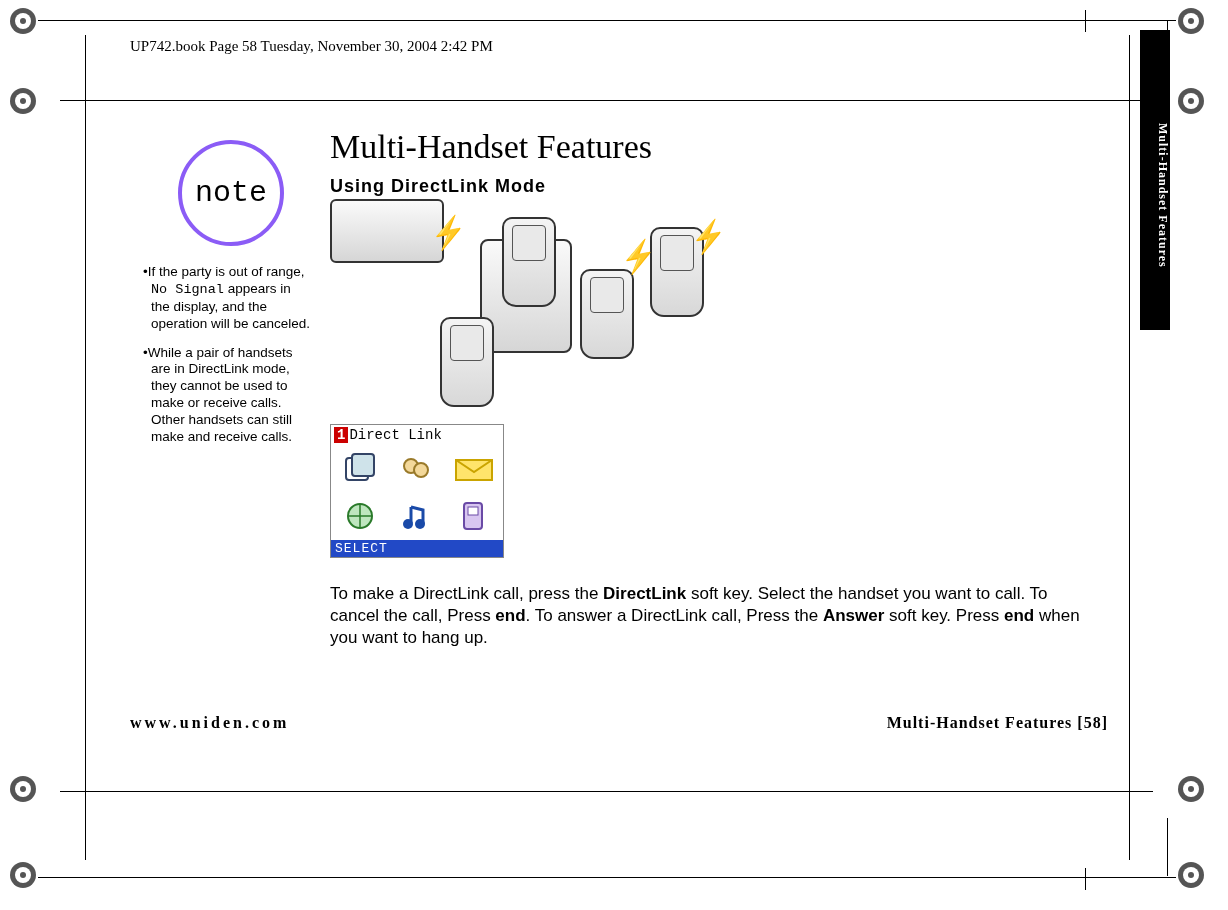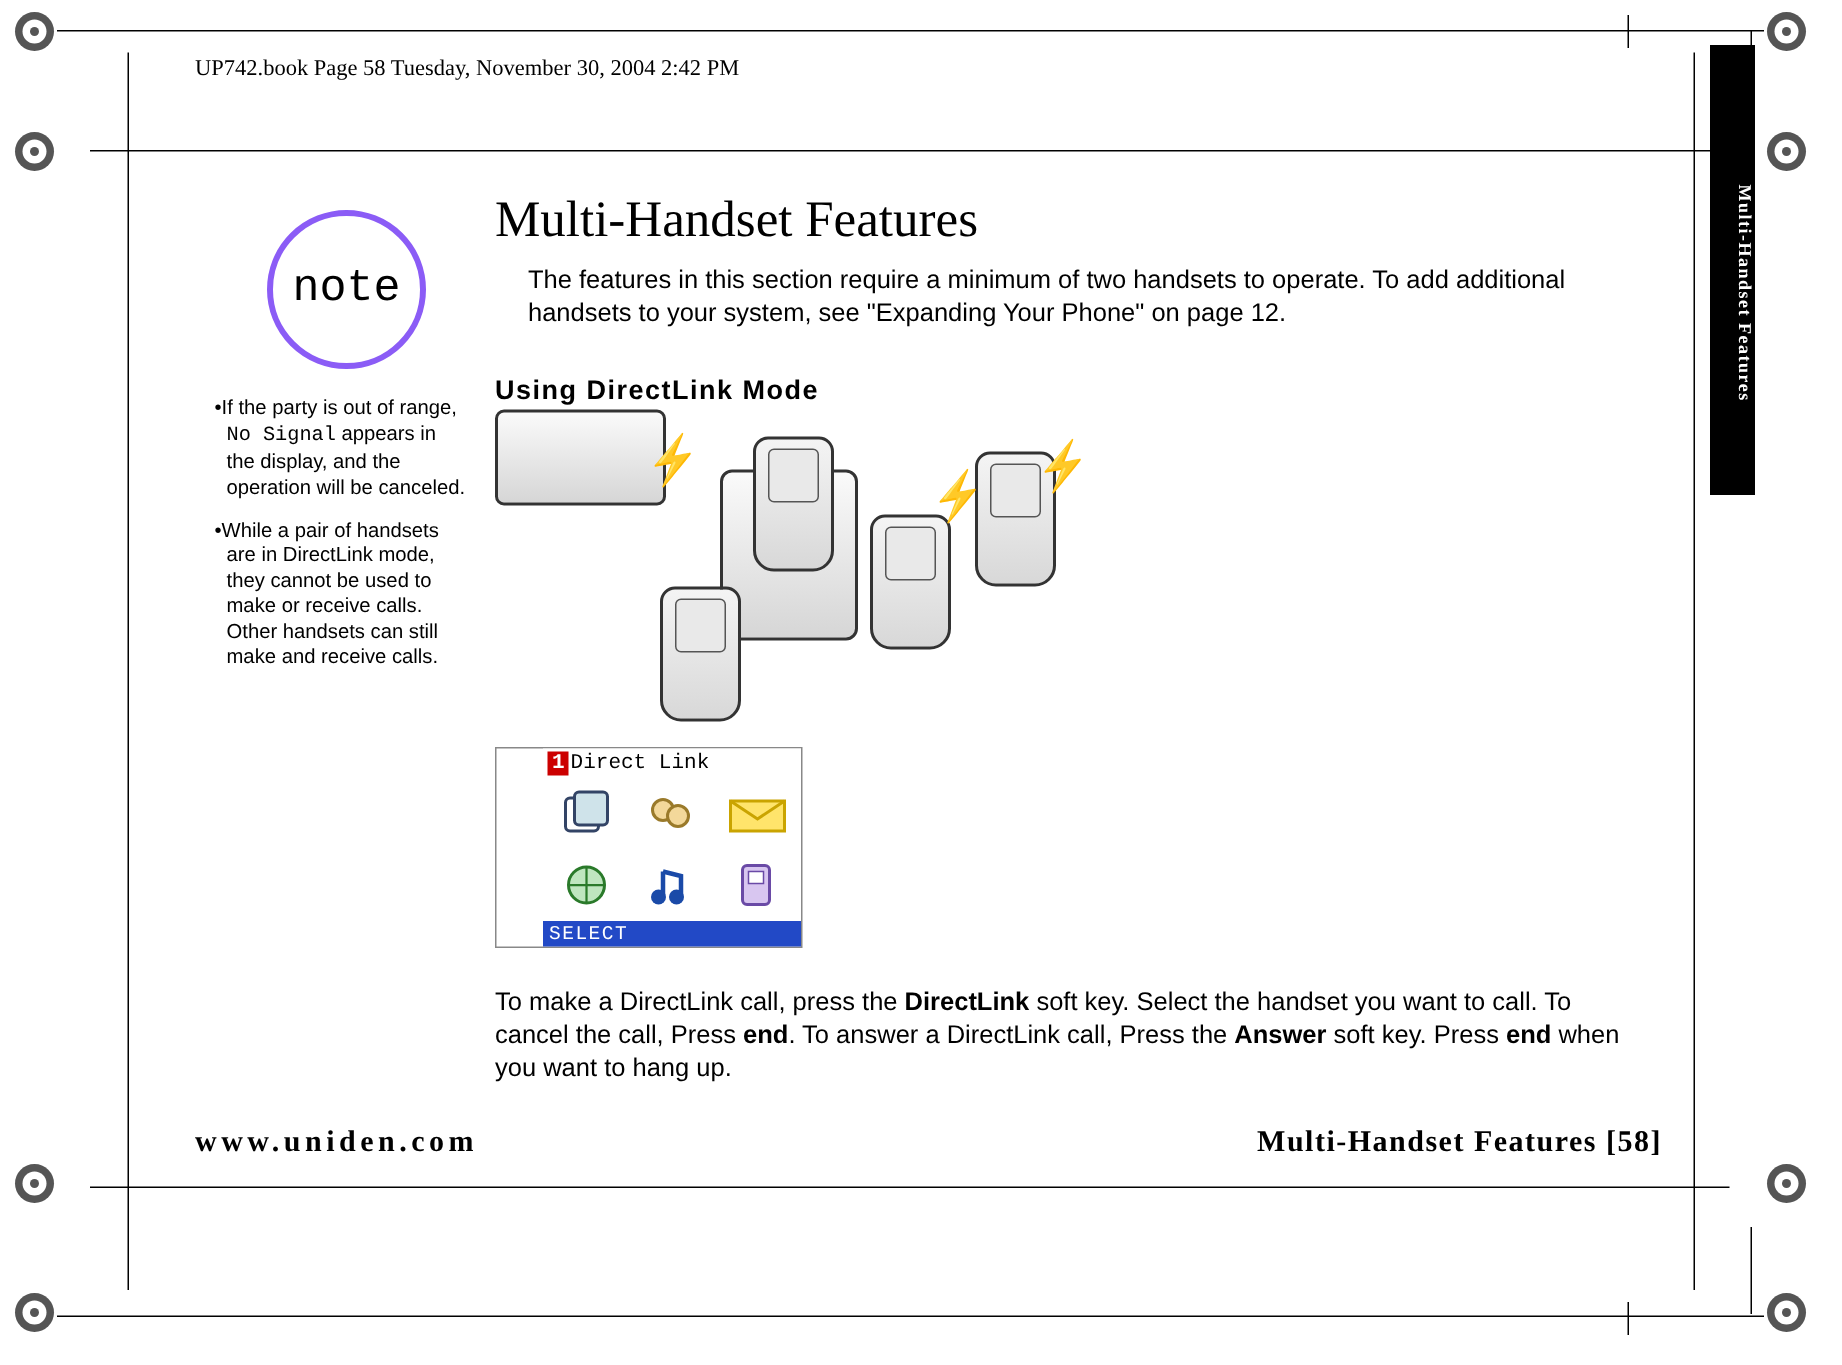--- a/index.html
+++ b/index.html
@@ -121,36 +121,35 @@
   .para3 { font-size:17px; line-height:1.3; width:760px;}
   .bold { font-weight:bold;}
   .bi { font-weight:bold; }
 
   
   .screen {
     width:172px;
     border:1px solid #888;
     background:#fff;
     font-size:12px;
-    padding-left:31px;
   }
   .screen .hdr { background:#fff; padding:2px 3px 2px 3px; font-family:"Courier New",monospace; font-size:14px;}
   .screen .hdr .num { background:#c00; color:#fff; padding:0 3px; margin-right:1px; font-weight:bold;}
   .screen .grid { display:grid; grid-template-columns:1fr 1fr 1fr; height:95px;}
   .cell { display:flex; align-items:center; justify-content:center; }
   .screen .ftr { background:#2249c6; color:#fff; text-align:left; font-family:"Courier New",monospace; font-size:13px; padding:1px 4px; letter-spacing:1px;}
 
   
   .footer {
     position:absolute;
-    left:130px; right:120px; top:750px;
+    left:130px; right:120px; top:714px;
     display:flex; justify-content:space-between;
     font-family: Georgia,"Times New Roman",serif;
     font-weight:bold;
-    font-size:20px;
+    font-size:16px;
     letter-spacing:3px;
   }
   .footer .right { letter-spacing:1px; }
 
   
   .phone {
     position:absolute;
     width:50px; height:86px;
     border:2px solid #333;
     border-radius:10px 10px 14px 14px;
@@ -231,21 +230,20 @@
 <div class="notecol">
   <div class="notecircle">note</div>
   <ul>
     <li>•<span>If the party is out of range, </span><span class="mono">No Signal</span><span> appears in the display, and the operation will be canceled.</span></li>
     <li>•<span>While a pair of handsets are in DirectLink mode, they cannot be used to make or receive calls. Other handsets can still make and receive calls.</span></li>
   </ul>
 </div>
 
 <div class="main">
   <div class="title">Multi-Handset Features</div>
-  <div class="intro">The features in this section require a minimum of two handsets to operate. To add additional handsets to your system, see "Expanding Your Phone" on page 12.</div>
 
   <div class="subhead">Using DirectLink Mode</div>
   <div class="row1">
     <div class="illus1">
       <div class="basebox" style="left:0; top:0; width:110px; height:60px; border-radius:6px;"></div>
       <div class="basebox" style="left:150px; top:40px;"></div>
       <div class="phone" style="left:172px; top:18px;"></div>
       <div class="phone" style="left:250px; top:70px;"></div>
       <div class="phone" style="left:320px; top:28px;"></div>
       <div class="phone" style="left:110px; top:118px;"></div>

